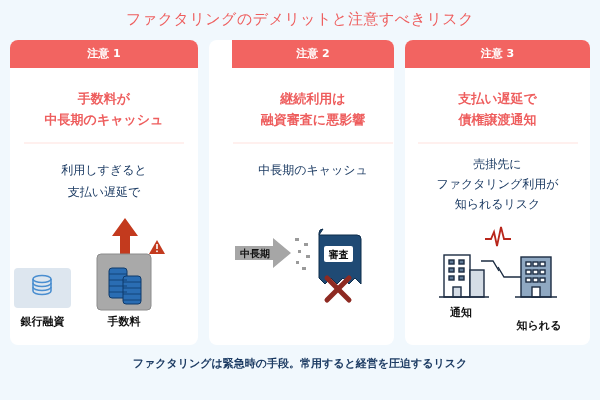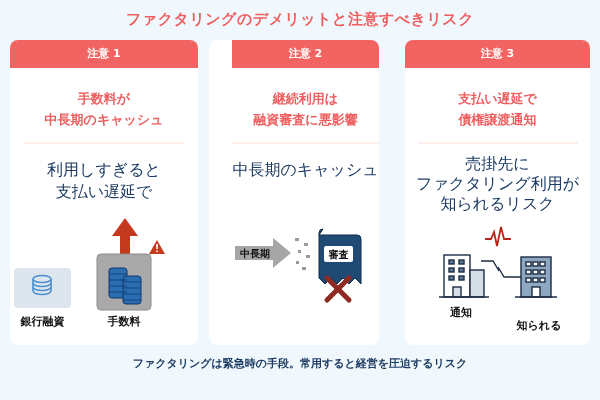--- a/index.html
+++ b/index.html
@@ -1,23 +1,23 @@
 <!DOCTYPE html>
 <html><head>
 <meta charset="utf-8">
 <style>
   * { box-sizing: border-box; margin: 0; padding: 0; }
   html, body { width: 600px; height: 400px; overflow: hidden; }
   body { background: #f1f8fd; font-family: "DejaVu Sans", "Liberation Sans", sans-serif; position: relative; }
-  .title { position: absolute; top: 10px; left: 0; width: 600px; text-align: center; font-size: 15px; font-weight: bold; color: #ee5e5e; letter-spacing: 0.5px; }
+  .title { position: absolute; top: 10px; left: 0; width: 600px; text-align: center; font-size: 15px; font-weight: normal; color: #ee5e5e; letter-spacing: 0.5px; }
   .card { position: absolute; top: 40px; height: 305px; background: #ffffff; border-radius: 8px; overflow: hidden; }
   .card-header { height: 28px; background: #f26461; color: #fff; font-size: 11px; font-weight: bold; text-align: center; line-height: 28px; }
   .card-title { margin-top: 20px; text-align: center; font-size: 13px; line-height: 21px; color: #ee5e5e; font-weight: bold; }
   .divider { margin: 12px auto 0; width: 160px; height: 2px; background: #fff0ee; }
-  .card-desc { margin-top: 15px; text-align: center; font-size: 16px; line-height: 22px; color: #1c3b63; }
+  .card-desc { margin-top: 15px; text-align: center; font-size: 12px; line-height: 22px; color: #1c3b63; }
   .illus { position: absolute; left: 0; width: 100%; }
   .lbl { position: absolute; font-size: 11px; font-weight: bold; color: #111; text-align: center; }
   .footer { position: absolute; top: 356px; left: 0; width: 600px; text-align: center; font-size: 11px; font-weight: bold; color: #1c3b63; }
 </style>
 </head>
 <body>
 
 <div class="title">ファクタリングのデメリットと注意すべきリスク</div>
 
 <div class="card" style="left:10px; width:188px;">
@@ -66,21 +66,21 @@
             <line x1="113" y1="84" x2="131" y2="84"></line>
             <line x1="113" y1="90" x2="131" y2="90"></line>
         </g>
       </g>
     </svg>
     <div class="lbl" style="left:2px; top:104px; width:61px;">銀行融資</div>
     <div class="lbl" style="left:86px; top:104px; width:56px;">手数料</div>
   </div>
 </div>
 
-<div class="card" style="left:209px; width:170px;padding-left:23px;">
+<div class="card" style="left:209px; width:185px;padding-left:23px;">
   <div class="card-header">注意 2</div>
   <div class="card-title">
     <div>継続利用は</div>
     <div>融資審査に悪影響</div>
   </div>
   <div class="divider"></div>
   <div class="card-desc">
     <div>中長期のキャッシュ</div>
   </div>
   <div class="illus" style="top:170px; height:135px;">

